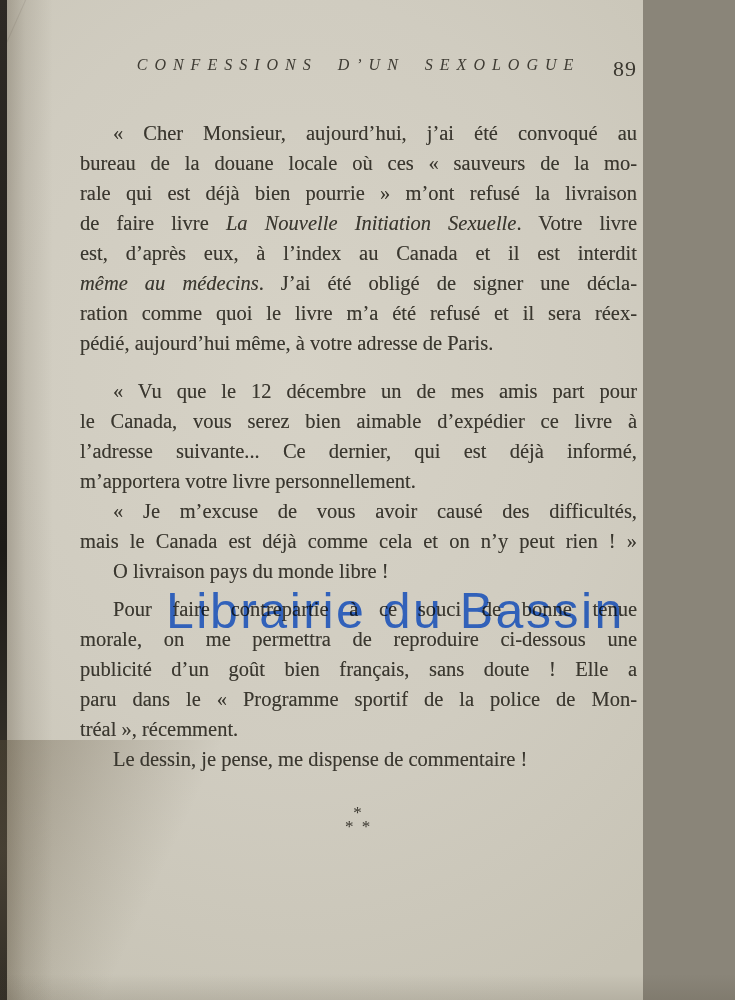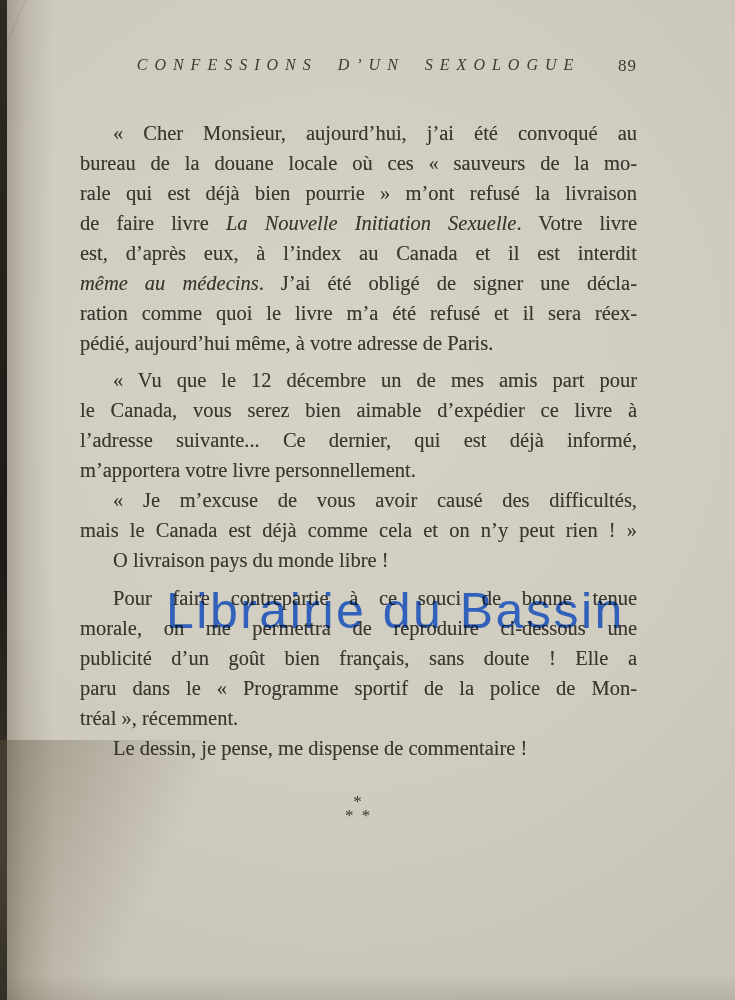--- a/index.html
+++ b/index.html
@@ -1,21 +1,21 @@
 <!DOCTYPE html>
 <html><head>
 <meta charset="utf-8">
 <style>
   html,body{margin:0;padding:0;}
   body{
     width:735px;height:1000px;overflow:hidden;
     font-family:"Liberation Serif", serif;
     background:#8a8579;
   }
-  .scan{position:relative;width:735px;height:1000px;background:#d1cdc1;}
+  .scan{position:relative;width:643px;height:1000px;background:#d1cdc1;}
   
   .paper{
     position:absolute;inset:0;
     background:
       radial-gradient(ellipse 90% 70% at 46% 38%, #d6d2c6 0%, #d0ccc0 55%, #c7c3b5 100%);
   }
   
   .book-edge{
     position:absolute;left:0;top:0;width:7px;height:1000px;
     background:linear-gradient(180deg,#2e2a25 0%,#1d1b17 55%,#3c3830 85%,#2a2722 100%);
@@ -39,30 +39,30 @@
     background:rgba(60,52,40,.10);transform:rotate(24deg);transform-origin:top left;
   }
   
   .header-row{position:absolute;left:80px;top:56px;width:557px;height:26px;}
   .running-title{
     position:absolute;left:0;right:0;text-align:center;
     font-style:italic;font-size:16px;letter-spacing:7px;word-spacing:9px;
     color:#3e3b33;white-space:nowrap;
   }
   .page-number{
-    position:absolute;right:0;top:0px;font-size:17px;color:#3a372f;letter-spacing:1px;
+    position:absolute;right:0;top:0px;font-size:22px;color:#3a372f;letter-spacing:1px;
   }
   
   .text-column{position:absolute;left:80px;top:118px;width:557px;color:#3a372f;}
   .para{font-size:20.5px;line-height:30px;}
   .line{text-align:left;text-shadow:0 0 .6px rgba(58,55,47,.45);}
   .line.fill{text-align:justify;text-align-last:justify;}
   .line.first{text-indent:33px;}
   .it{font-style:italic;}
-  .para.mt-p2{margin-top:7px;}
+  .para.mt-p2{margin-top:18px;}
   .para.mt-p5{margin-top:8px;}
   .asterism{margin-top:32px;text-align:center;font-size:17px;line-height:14px;color:#3a372f;letter-spacing:2px;}
   .asterism div{height:14px;}
   
   .watermark{
     position:absolute;left:166px;top:586px;
     font-family:"Liberation Sans", sans-serif;
     font-size:50px;letter-spacing:2.5px;line-height:1;
     color:#2e6ff5;mix-blend-mode:multiply;opacity:.94;
     white-space:nowrap;

